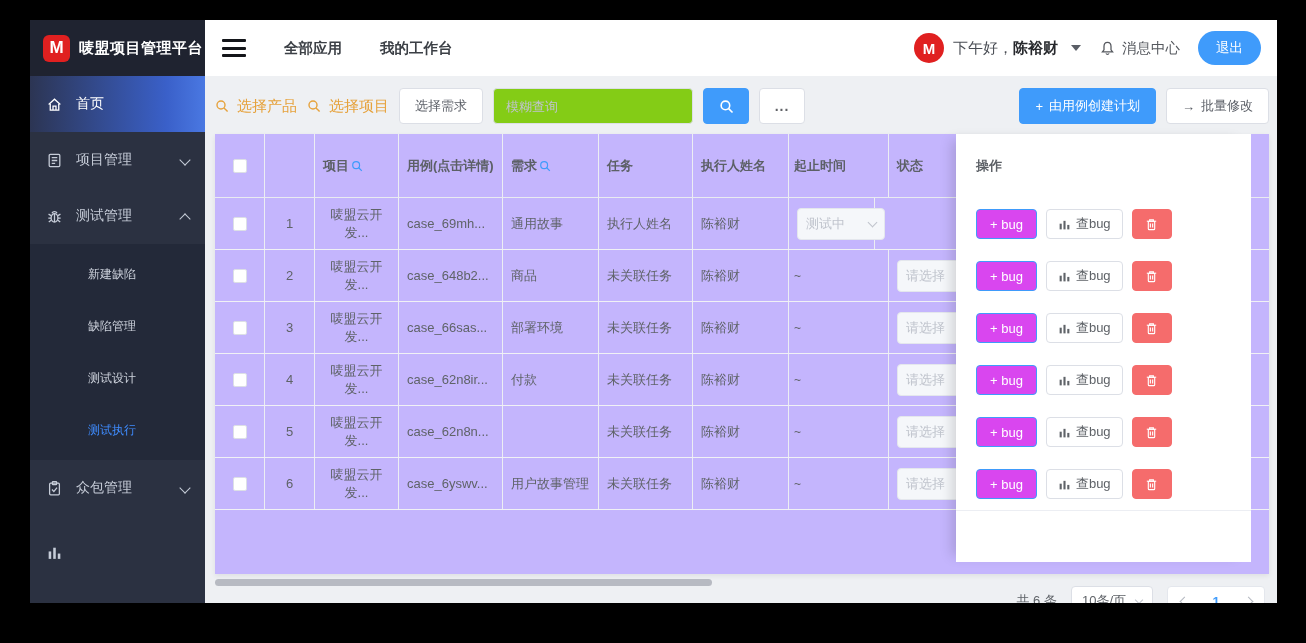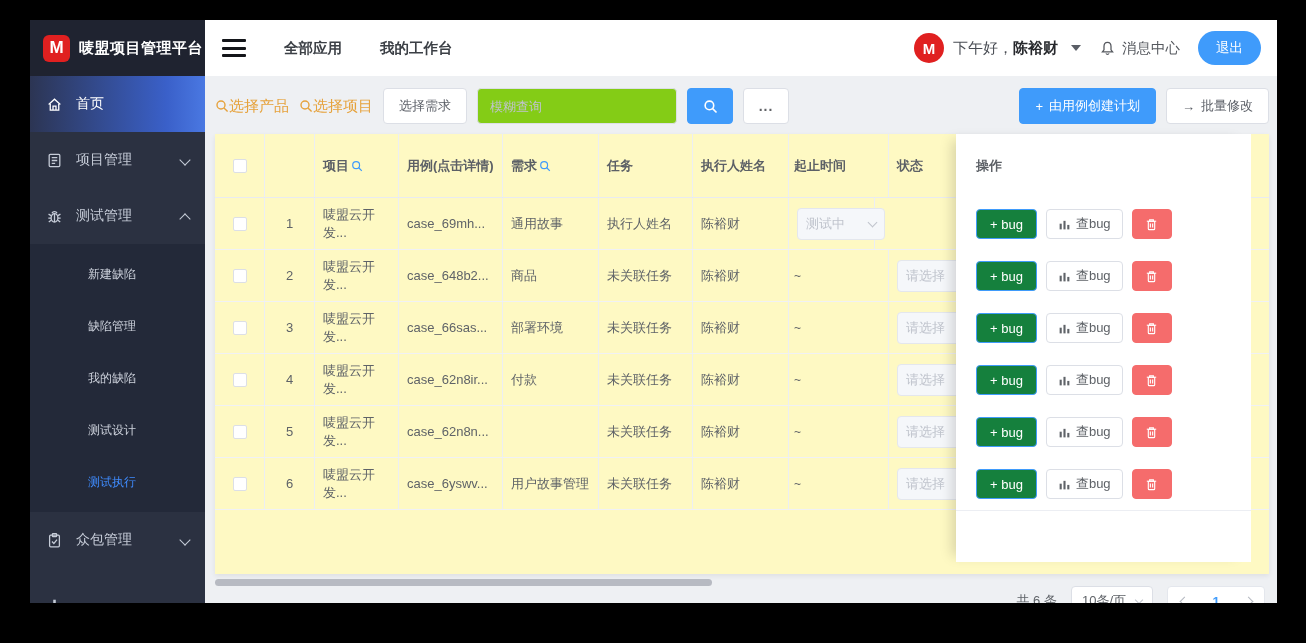--- a/index.html
+++ b/index.html
@@ -38,33 +38,33 @@
   .sub-item.active { color:#3f8cff; }
   .side-item.partial { margin-top:24px; align-items:flex-start; padding-top:4px; }
   .chev { width:8px; height:8px; border-right:1.6px solid currentColor; border-bottom:1.6px solid currentColor; display:inline-block; }
   .chev.down { transform:rotate(45deg); }
   .chev.up { transform:rotate(-135deg); margin-top:5px; }
   .sicon { width:17px; height:17px; flex-shrink:0; }
 
   
   .main { flex:1; display:flex; flex-direction:column; padding:10px 8px 0 10px; overflow:hidden; }
   .toolbar { display:flex; align-items:center; gap:10px; height:40px; flex-shrink:0; }
-  .link-orange { display:flex; align-items:center; gap:0; color:#e6a23c; font-size:15px; cursor:pointer; white-space:nowrap; }
+  .link-orange { display:flex; align-items:center; gap:8px; color:#e6a23c; font-size:15px; cursor:pointer; white-space:nowrap; }
   .btn { border-radius:4px; font-size:13px; display:inline-flex; align-items:center; justify-content:center; gap:6px; cursor:pointer; height:36px; white-space:nowrap; }
   .btn-white { background:#fff; border:1px solid #dcdfe6; color:#5a5e66; padding:0 15px; }
   .btn-blue { background:#3f9bfb; border:1px solid #3f9bfb; color:#fff; padding:0 15px; }
   .fuzzy-input { width:200px; height:36px; background:#84cc16; border:1px solid #dcdfe6; border-radius:4px; padding:0 12px; font-size:13px; color:#5a5e66; font-family:inherit; }
   .fuzzy-input::placeholder { color:#bfc3cc; }
   .btn-square { width:46px; padding:0; }
   .dots { font-weight:bold; letter-spacing:1px; color:#606266; font-size:14px; line-height:6px; }
   .tb-spacer { flex:1; }
 
   
   .table-zone { position:relative; margin-top:8px; flex-shrink:0; }
-  .dtable { background:#fef9c3; width:100%; height:440px; box-shadow:0 2px 5px rgba(0,0,0,.07); overflow:hidden; }
+  .dtable { background:#c4b5fd; width:100%; height:440px; box-shadow:0 2px 5px rgba(0,0,0,.07); overflow:hidden;text-align:center; }
   .trow { display:flex; align-items:stretch; }
   .thead { height:64px; border-bottom:1px solid #e9ebf1; }
   .tbody-row { height:52px; border-bottom:1px solid #f0f1f5; }
   .c { display:flex; align-items:center; padding:0 8px; font-size:13px; color:#5f6368; border-right:1px solid #eceef3; overflow:hidden; }
   .thead .c { font-weight:bold; color:#5c6066; line-height:1.35; }
   .c.cb { width:50px; justify-content:center; }
   .c.idx { width:50px; justify-content:center; }
   .c.project { width:84px; }
   .c.case { width:104px; }
   .c.req { width:96px; }
@@ -78,21 +78,21 @@
   .hlabel { white-space:normal; }
   .sel { width:88px; height:32px; background:#f5f7fa; border:1px solid #e4e7ed; border-radius:4px; display:flex; align-items:center; padding:0 8px; gap:5px; color:#bfc3cc; font-size:13px; cursor:not-allowed; flex-shrink:0; }
   .sel .sel-txt { max-width:50px; overflow:hidden; white-space:nowrap; }
   .sel .chev { width:7px; height:7px; border-color:#c0c4cc; transform:rotate(45deg); margin-left:auto; margin-top:-3px; }
 
   
   .ops-panel { position:absolute; top:0; right:18px; width:295px; height:428px; background:#fff; box-shadow:-10px 0 12px -6px rgba(0,0,0,.15); padding-left:20px; }
   .ops-header { height:64px; display:flex; align-items:center; font-weight:bold; font-size:13px; color:#5c6066; }
   .ops-row { height:52px; display:flex; align-items:center; gap:9px; }
   .btn-sm { height:30px; border-radius:4px; font-size:13px; display:inline-flex; align-items:center; justify-content:center; gap:5px; cursor:pointer; }
-  .btn-addbug { background:#15803d; border:1px solid #3f9bfb; color:#fff; padding:0 13px; }
+  .btn-addbug { background:#d946ef; border:1px solid #3f9bfb; color:#fff; padding:0 13px; }
   .btn-viewbug { background:#fff; border:1px solid #dcdfe6; color:#5f6368; padding:0 11px; }
   .btn-del { background:#f56c6c; border:1px solid #f56c6c; width:40px; padding:0; color:#fff; }
   .ops-empty { height:51px; border-top:1px solid #eceef3; margin-left:-20px; }
 
   .hscrollbar { margin-top:5px; width:497px; height:7px; background:#b7bac2; border-radius:4px; cursor:pointer; }
 
   
   .pager-row { display:flex; align-items:center; justify-content:flex-end; gap:14px; height:44px; padding-right:4px; color:#5f6368; font-size:13px; }
   .size-select { height:30px; background:#fff; border:1px solid #dcdfe6; border-radius:4px; display:flex; align-items:center; gap:10px; padding:0 10px; cursor:pointer; color:#5f6368; }
   .size-select .chev { width:6px; height:6px; border-color:#c0c4cc; transform:rotate(45deg); margin-top:-3px; }
@@ -164,21 +164,20 @@
               <ellipse cx="8" cy="9.3" rx="3.2" ry="4"></ellipse>
               <path d="M5.6 5 A2.6 2.6 0 0 1 10.4 5"></path>
               <path d="M4.8 7.2 L2.4 5.8 M4.8 9.5 H2.2 M4.8 11.6 L2.6 13.2 M11.2 7.2 L13.6 5.8 M11.2 9.5 H13.8 M11.2 11.6 L13.4 13.2 M8 5.3 V13.2"></path>
             </svg>
           <span>测试管理</span>
           <i class="chev up"></i>
         </div>
         <div class="submenu">
           <div class="sub-item">新建缺陷</div>
           <div class="sub-item">缺陷管理</div>
-          <div class="sub-item">我的缺陷</div>
           <div class="sub-item">测试设计</div>
           <div class="sub-item active">测试执行</div>
         </div>
         <div class="side-item">
           <svg class="sicon" viewBox="0 0 16 16" fill="none" stroke="currentColor" stroke-width="1.2">
               <rect x="3.4" y="3" width="9.2" height="11" rx="1"></rect>
               <rect x="6" y="1.6" width="4" height="2.8" rx="0.6"></rect>
               <path d="M5.6 9 L7.4 10.8 L10.4 7.2"></path>
             </svg>
           <span>众包管理</span>

